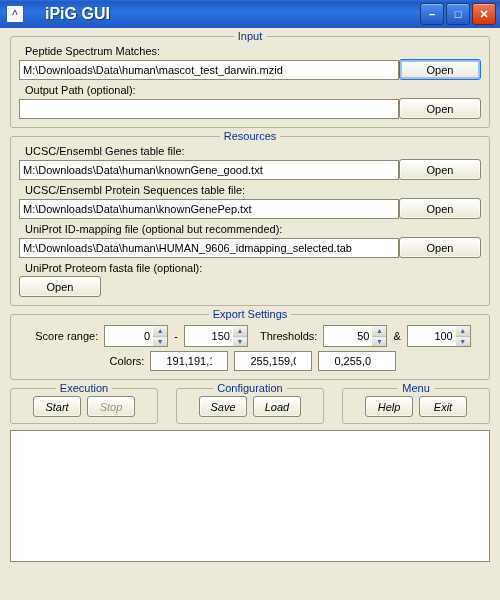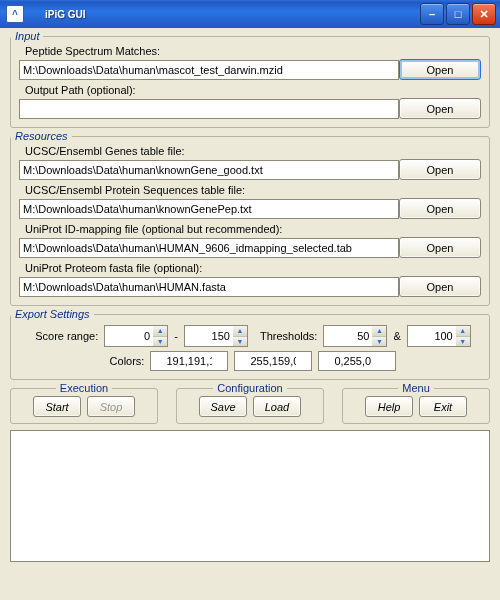--- a/index.html
+++ b/index.html
@@ -2,30 +2,30 @@
 <html><head>
 <meta charset="utf-8">
 <style>
   html,body{margin:0;padding:0;font-family:"Tahoma","Segoe UI",sans-serif;font-size:11px;}
   body{background:#ece9d8;width:500px;height:600px;overflow:hidden;}
   
   .titlebar{height:28px;background:linear-gradient(to bottom,#2a6fdb 0%,#2159c4 8%,#2b74e4 40%,#2257bf 100%);
     display:flex;align-items:center;color:#fff;padding:0 4px 0 6px;}
   .t-icon{width:16px;height:16px;background:#fff;border:1px solid #2f5fb0;border-radius:2px;margin-right:5px;
     display:flex;align-items:center;justify-content:center;color:#2f5fb0;font-weight:bold;font-size:10px;}
-  .t-title{font-weight:bold;font-size:10px;text-shadow:1px 1px 1px #173a7a;flex:1;padding-left:16px;}
+  .t-title{font-weight:bold;font-size:16px;text-shadow:1px 1px 1px #173a7a;flex:1;padding-left:16px;}
   .t-btns{display:flex;gap:2px;}
   .t-btn{width:22px;height:20px;border-radius:3px;background:linear-gradient(to bottom,#4f8ff0,#2259c0);
     border:1px solid #153a80;display:flex;align-items:center;justify-content:center;color:#fff;font-weight:bold;
     font-family:Arial;font-size:11px;box-shadow:inset 0 1px 0 rgba(255,255,255,.4);}
   .t-btn.close{background:linear-gradient(to bottom,#f07b5e,#d2370c);border-color:#7a1e05;}
   
   .client{padding:8px 10px 10px 10px;}
   .fs{border:1px solid #b9b4a1;border-radius:3px;padding:6px 8px 8px 8px;margin-bottom:8px;position:relative;background:#ece9d8;}
-  .fs-title{position:absolute;top:-7px;left:0;right:0;text-align:left;color:#0a2f8e;font-style:italic;}
+  .fs-title{position:absolute;top:-7px;left:0;right:0;text-align:center;color:#0a2f8e;}
   .fs-title span{background:#ece9d8;padding:0 4px;}
   .lbl{color:#000;margin:2px 0 2px 6px;}
   .row{display:flex;align-items:center;margin-bottom:4px;}
   .row:last-child{margin-bottom:0;}
   .tf{flex:1;height:20px;background:#fff;border:1px solid #8e8a78;padding:0 3px;font:inherit;box-sizing:border-box;}
   .btn{width:82px;height:21px;background:linear-gradient(to bottom,#fff,#ece8d6);border:1px solid #8a867a;
     border-radius:3px;font:inherit;color:#000;cursor:pointer;box-shadow:0 0 0 1px rgba(255,255,255,.6) inset;}
   .btn.focus{box-shadow:0 0 0 2px #9ac3f4 inset;border-color:#2a6fdb;}
   .btn.dis{color:#9a968a;}
   .btn.small{width:48px;font-style:italic;}
@@ -96,21 +96,20 @@
     </div>
 
     <div class="lbl">UniProt ID-mapping file  (optional but recommended):</div>
     <div class="row">
       <input class="tf" value="M:\Downloads\Data\human\HUMAN_9606_idmapping_selected.tab" style="">
       <button class="btn">Open</button>
     </div>
 
     <div class="lbl">UniProt Proteom fasta file  (optional):</div>
     <div class="row">
-      <input class="tf" value="M:\Downloads\Data\human\HUMAN.fasta" style="">
       <button class="btn">Open</button>
     </div>
   </div>
 
   <div class="fs">
     <div class="fs-title"><span>Export Settings</span></div>
     <div class="es-row">
       <span class="lbl">Score range:</span>
       <div class="spin">
         <input value="0" style="">

